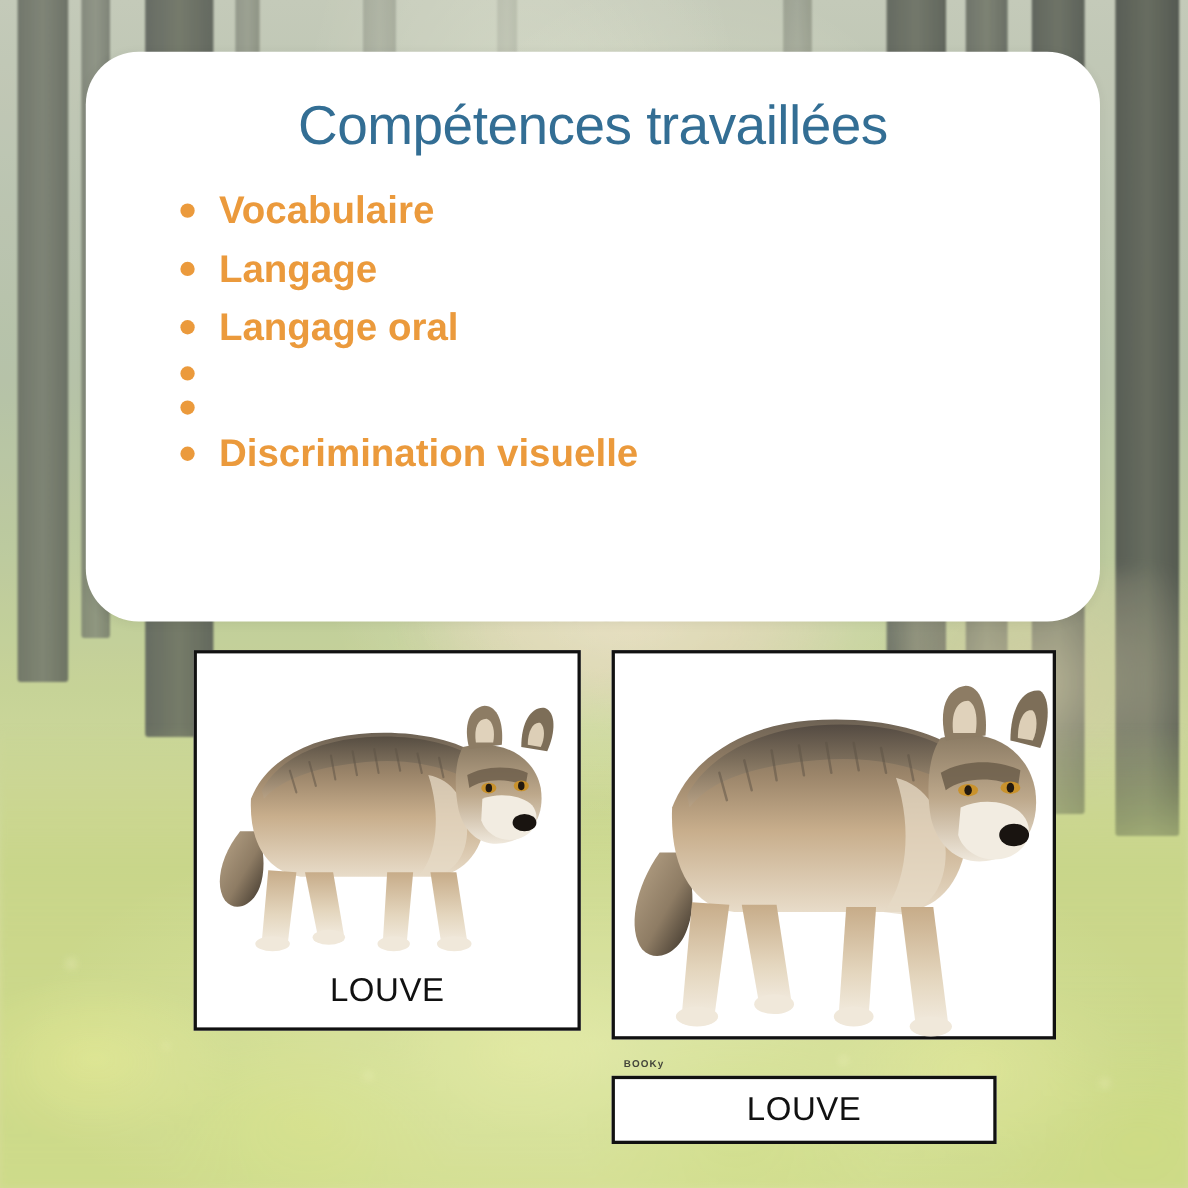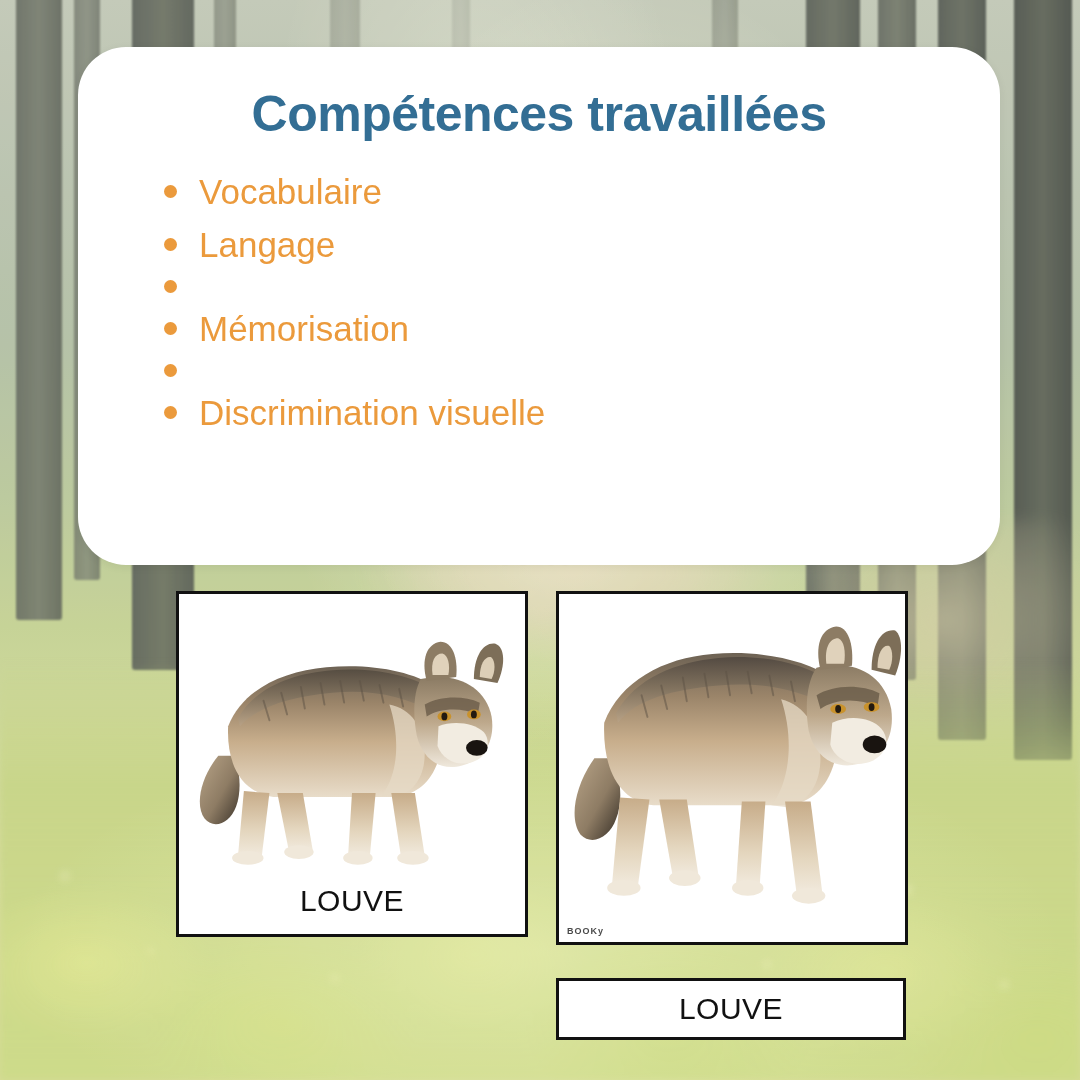--- a/index.html
+++ b/index.html
@@ -104,43 +104,43 @@
 
   
   .panel {
     position:absolute; left:78px; top:47px; width:922px; height:518px;
     background:#ffffff; border-radius:48px;
     box-shadow:0 2px 10px rgba(0,0,0,.06);
     padding:30px 40px 20px 40px;
   }
   .panel-title {
     text-align:center;
-    font-size:50px; font-weight:bold; letter-spacing:-0.5px;
+    font-size:50px; font-weight:normal; letter-spacing:-0.5px;
     color:#336e94;
     margin-top:8px; margin-bottom:22px;
     font-family:"Liberation Sans", sans-serif;
   }
   .skill-list { list-style:none; padding-left:46px; }
   .skill-item {
     display:flex; align-items:center;
-    color:#eb9a3c; font-size:35px; line-height:1; font-weight:400;
+    color:#eb9a3c; font-size:35px; line-height:1; font-weight:700;
     padding:9px 0;
   }
   .skill-bullet {
     width:13px; height:13px; border-radius:50%;
     background:#eb9a3c; flex:0 0 auto; margin-right:22px;
   }
 
   
   .card {
     position:absolute; background:#ffffff; border:3px solid #111111;
     display:flex; flex-direction:column; align-items:center;
   }
   .card-left  { left:176px; top:591px; width:352px; height:346px; }
-  .card-right { left:556px; top:591px; width:352px; height:354px; }
+  .card-right { left:556px; top:591px; width:404px; height:354px; }
 
   .card-art { position:relative; width:100%; flex:1 1 auto; }
   .card-caption {
     width:100%; text-align:center; color:#111111;
     font-size:30px; letter-spacing:.5px; padding-bottom:16px;
     font-family:"Liberation Sans", sans-serif;
   }
 
   .watermark {
     position:absolute; left:8px; bottom:6px;
@@ -202,24 +202,24 @@
       <li class="skill-item">
         <span class="skill-bullet"></span>
         <span>Vocabulaire</span>
       </li>
       <li class="skill-item">
         <span class="skill-bullet"></span>
         <span>Langage</span>
       </li>
       <li class="skill-item">
         <span class="skill-bullet"></span>
-      </li>
-      <li class="skill-item">
-        <span class="skill-bullet"></span>
-        <span>Mémorisation</span>
+        <span>Langage oral</span>
+      </li>
+      <li class="skill-item">
+        <span class="skill-bullet"></span>
       </li>
       <li class="skill-item">
         <span class="skill-bullet"></span>
       </li>
       <li class="skill-item">
         <span class="skill-bullet"></span>
         <span>Discrimination visuelle</span>
       </li>
     </ul>
   </div>

